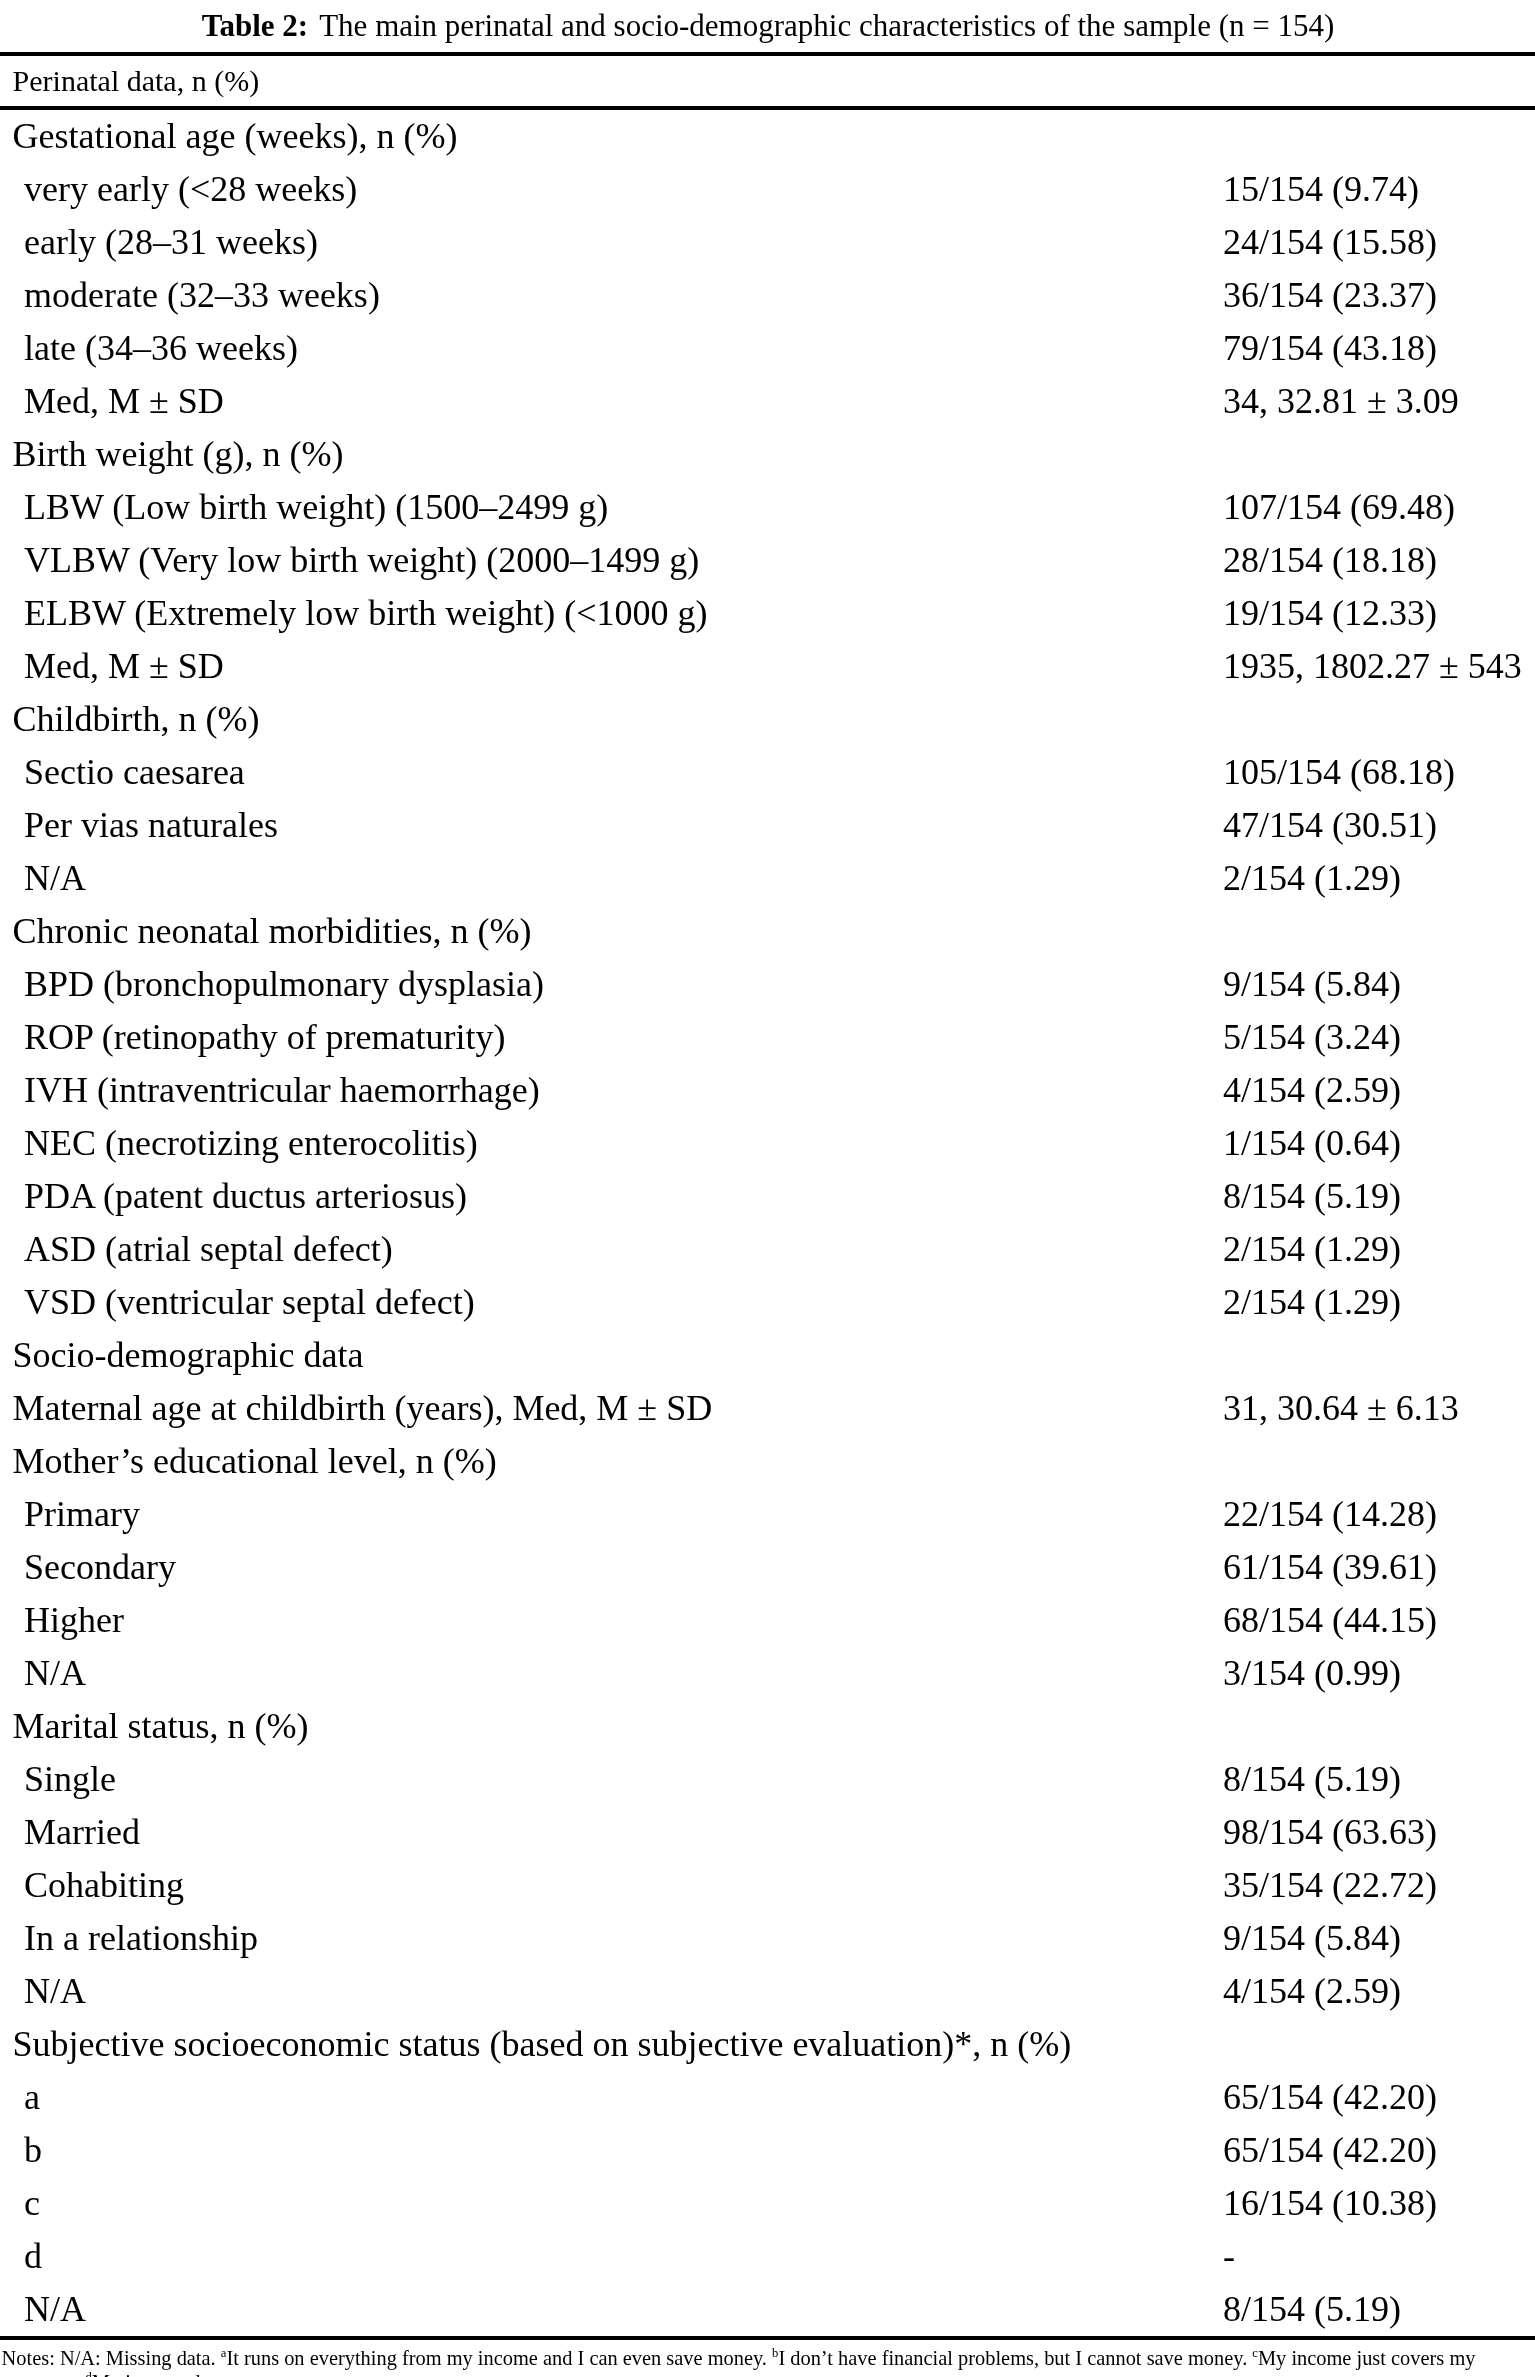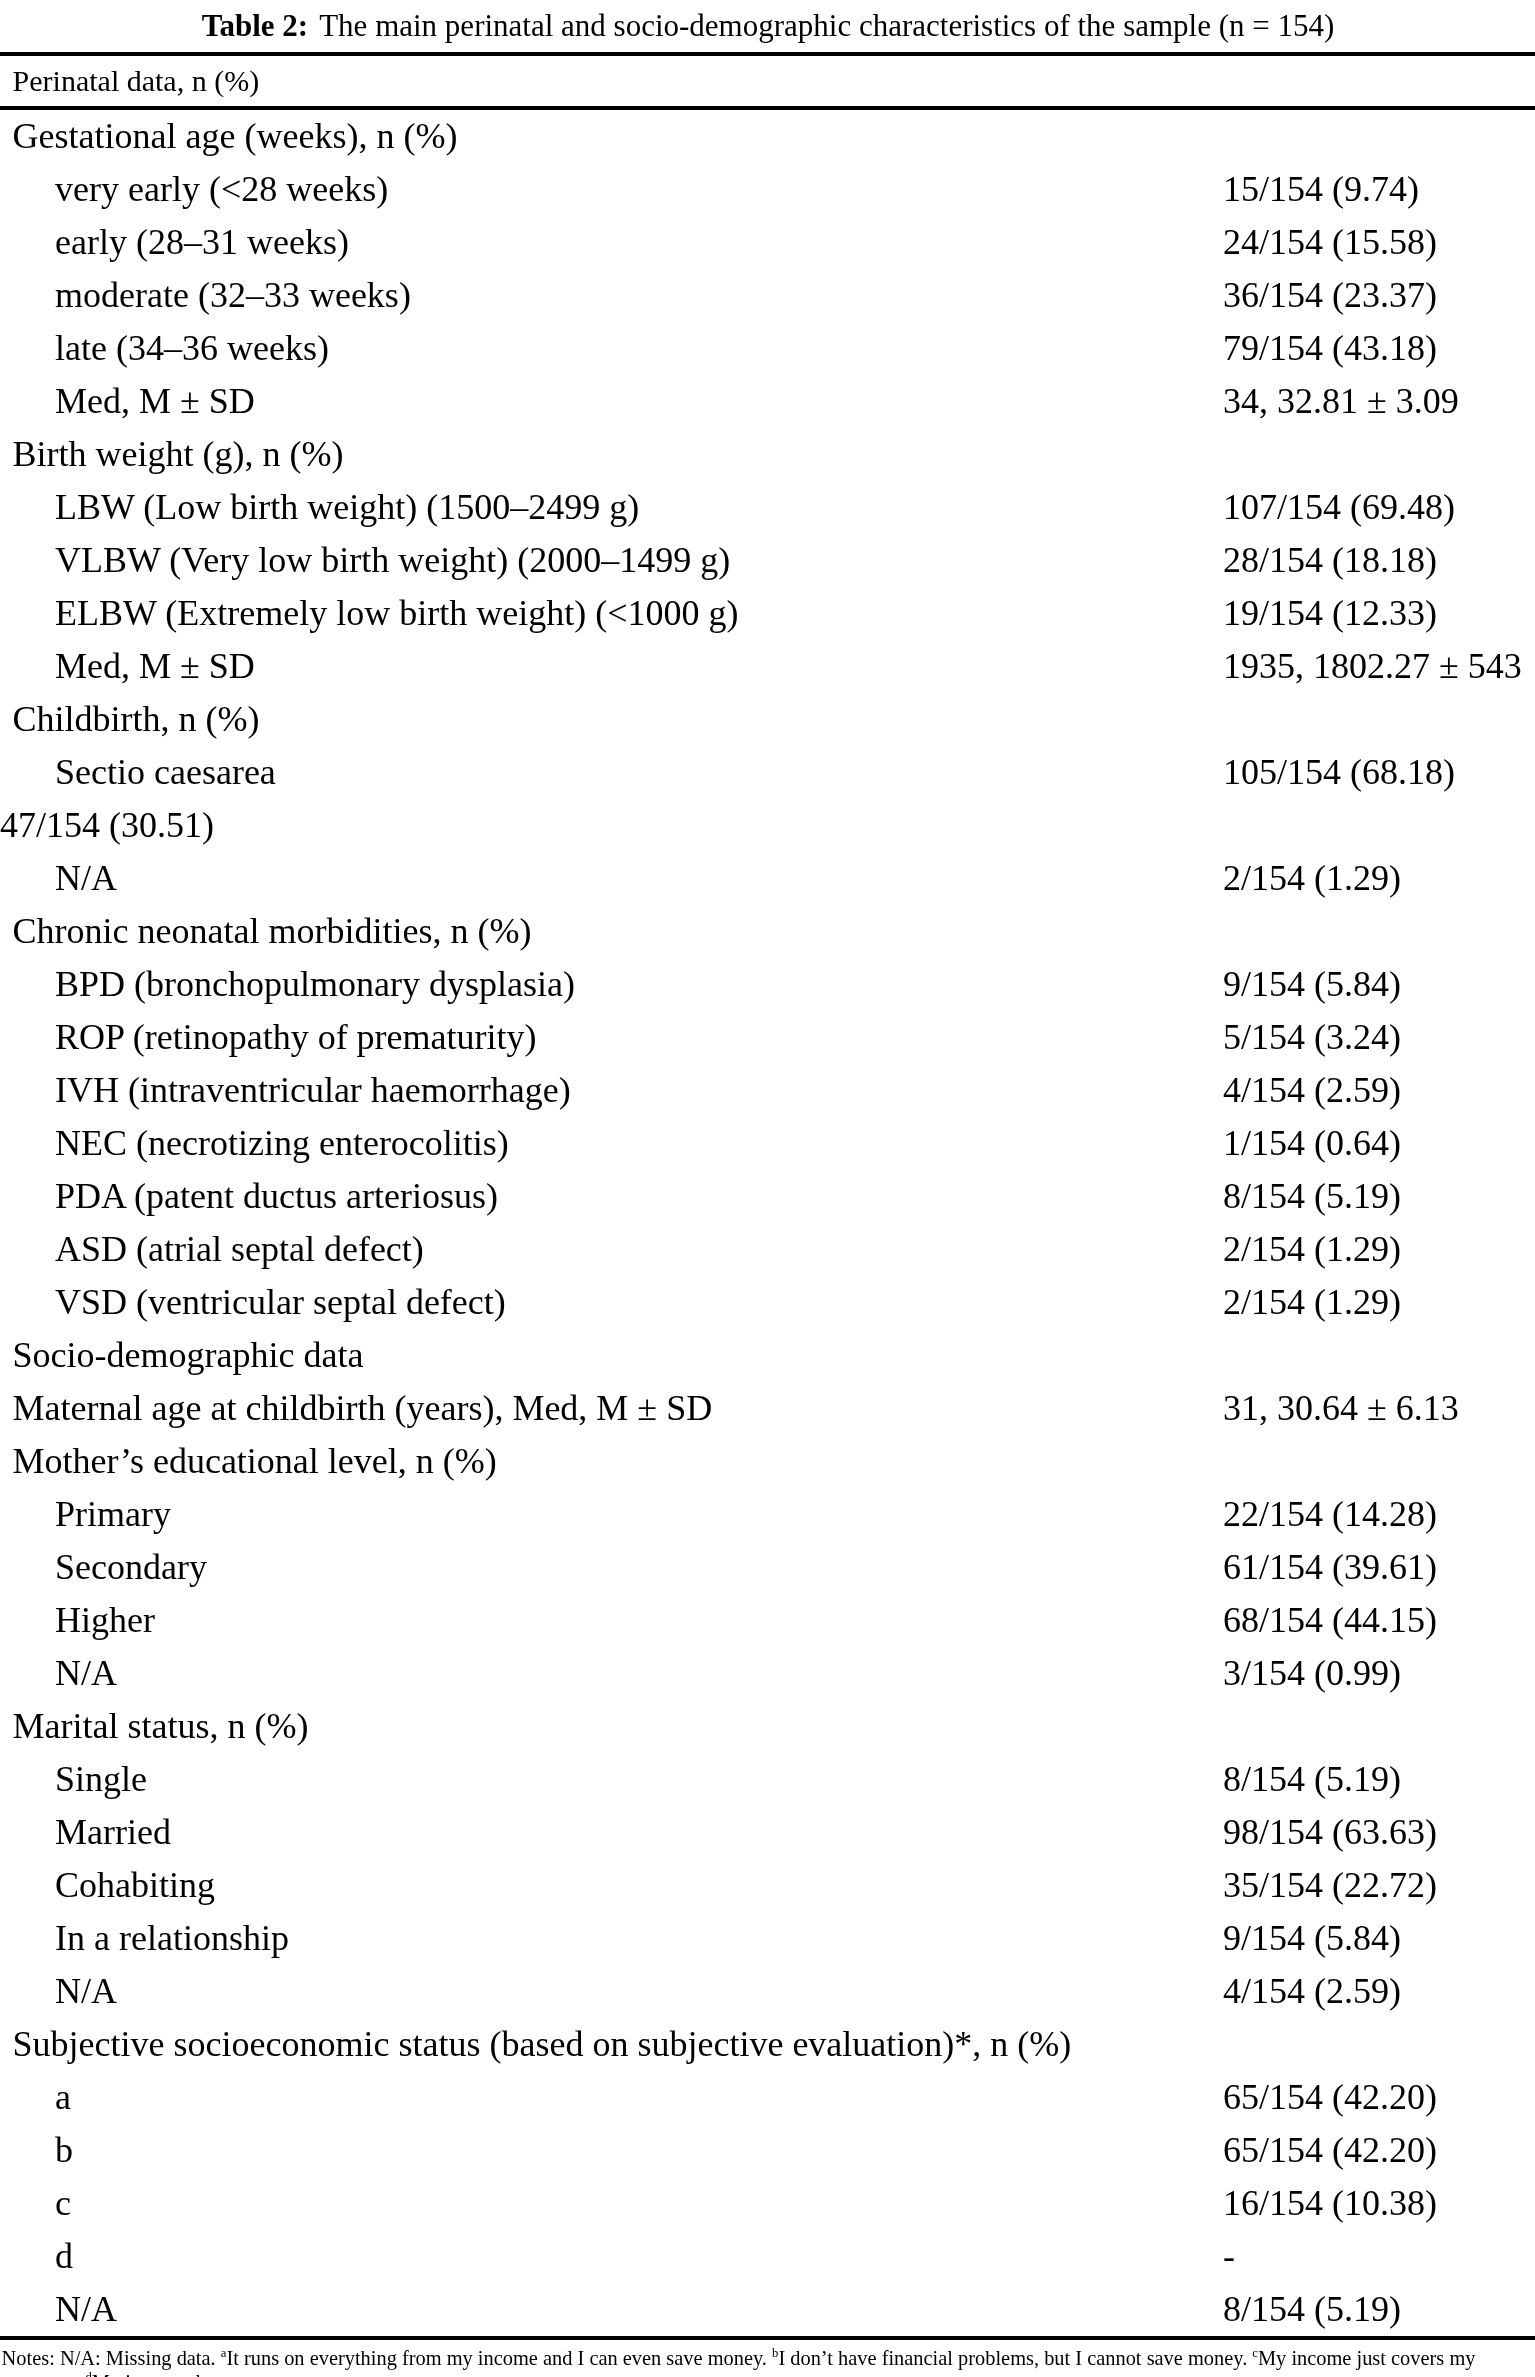--- a/index.html
+++ b/index.html
@@ -26,21 +26,21 @@
     height:50px; display:flex; align-items:center;
     padding-left:12.6px; font-size:30px;text-align:right;
   }
 
   .tbody { width:100%; }
   .row {
     height:53px; display:flex; align-items:center;
     font-size:36px; line-height:1;
   }
   .row .label { flex:1 1 auto; padding-left:12.6px; white-space:nowrap; }
-  .row .label.indented { padding-left:55px; }
+  .row .label.indented { padding-left:24px; }
   .row .value { flex:0 0 313px; text-align:left; white-space:nowrap; }
 
   .notes {
     padding:5.5px 4.7px 0 1.6px;
     font-size:20.4px; line-height:24px;
     text-align:left;
   }
   .notes sup { font-size:0.62em; line-height:0; vertical-align:super; }
 </style>
 </head>
@@ -108,20 +108,21 @@
       </div>
       <div class="row">
         <span class="label">Childbirth, n (%)</span>
         <span class="value"></span>
       </div>
       <div class="row">
         <span class="label indented">Sectio caesarea</span>
         <span class="value">105/154 (68.18)</span>
       </div>
       <div class="row">
+        <span class="label indented">Per vias naturales</span>
         <span class="value">47/154 (30.51)</span>
       </div>
       <div class="row">
         <span class="label indented">N/A</span>
         <span class="value">2/154 (1.29)</span>
       </div>
       <div class="row">
         <span class="label">Chronic neonatal morbidities, n (%)</span>
         <span class="value"></span>
       </div>

